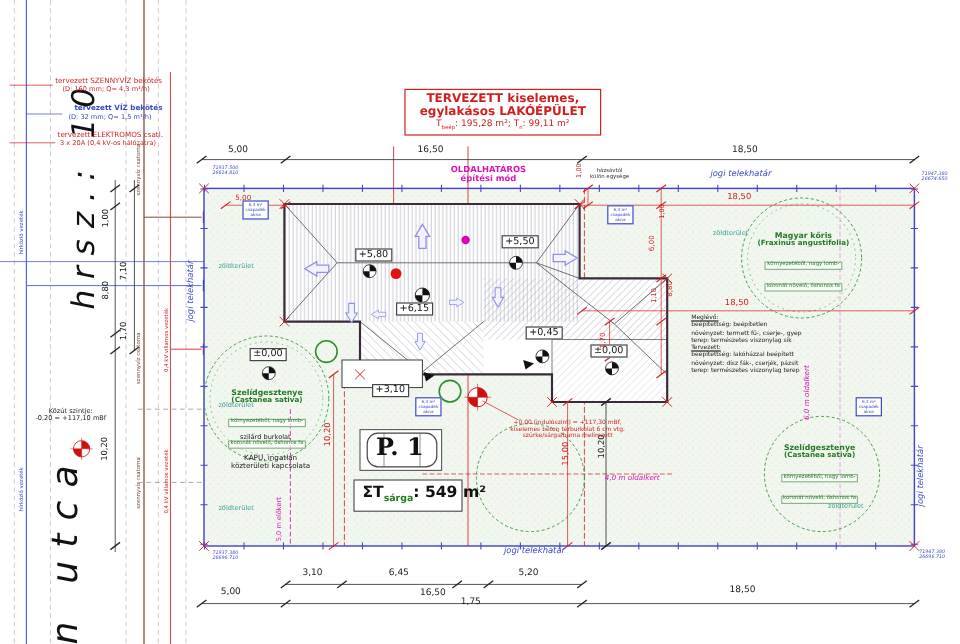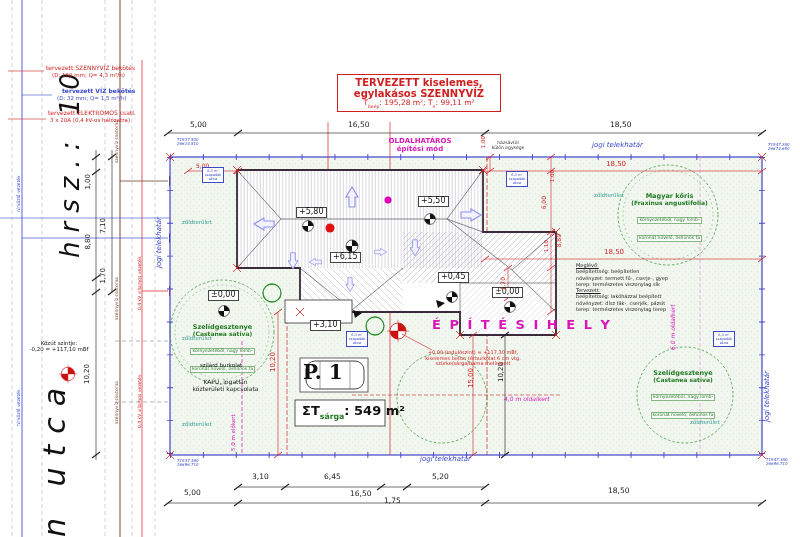--- a/index.html
+++ b/index.html
@@ -228,25 +228,25 @@
 
 <div class="l red f6" style="left:46px;top:65px">tervezett SZENNYVÍZ bekötés</div>
 <div class="l red f55" style="left:52px;top:72px">(D: 160 mm; Q= 4,3 m³/h)</div>
 <div class="l blue f6 b" style="left:62px;top:88px">tervezett VÍZ bekötés</div>
 <div class="l blue f55" style="left:57px;top:95px">(D: 32 mm; Q= 1,5 m³/h)</div>
 <div class="l red f6" style="left:48px;top:110px">tervezett ELEKTROMOS csatl.</div>
 <div class="l red f55" style="left:50px;top:117px">3 x 20A (0,4 kV-os hálózatra)</div>
 
 <div class="l tbox" style="left:337px;top:74px;width:152px">
   <div class="f10 b">TERVEZETT kiselemes,</div>
-  <div class="f10 b">egylakásos SZENNYVÍZ</div>
+  <div class="f10 b">egylakásos LAKÓÉPÜLET</div>
   <div class="f75"><span>T</span><sub>beép</sub><span>: 195,28 m²;  T</span><sub>n</sub><span>: 99,11 m²</span></div>
 </div>
 
-<div class="l mag b f7 ctr" style="left:382px;top:138px;width:76px">
+<div class="l mag b f7 ctr" style="left:369px;top:138px;width:76px">
   <div>OLDALHATÁROS</div>
   <div>építési mód</div>
 </div>
 <div class="l f45 ctr" style="left:486px;top:140px;width:44px;color:#333">
   <div>házsávtól</div>
   <div>külön egysége</div>
 </div>
 
 <div class="l blue i f7" style="left:592px;top:142px">jogi telekhatár</div>
 <div class="l blue i f7 vt" style="left:156px;top:196px;height:72px">jogi telekhatár</div>
@@ -338,42 +338,41 @@
   <div style="text-decoration:underline">Meglévő:</div>
   <div>beépítettség: beépítetlen</div>
   <div>növényzet: termett fű-, cserje-, gyep</div>
   <div>terep: természetes viszonylag sík</div>
   <div style="text-decoration:underline">Tervezett:</div>
   <div>beépítettség: lakóházzal beépített</div>
   <div>növényzet: dísz fák-, cserjék, pázsit</div>
   <div>terep: természetes viszonylag terep</div>
 </div>
 
-<div class="l mag b" style="left:432px;top:318px;font-size:13px;letter-spacing:2px">É P Í T É S I H E L Y</div>
 <div class="l mag f55 vt" style="left:230px;top:396px;height:55px">5,0 m előkert</div>
 <div class="l mag f6 i" style="left:504px;top:396px">4,0 m oldalkert</div>
 <div class="l mag f6 i vt" style="left:670px;top:292px;height:58px">6,0 m oldalkert</div>
 
 <div class="l red f5 ctr" style="left:408px;top:350px;width:130px">
   <div>+0,00 (indulószint) = +117,30 mBf,</div>
   <div>kiselemes beton térburkolat 6 cm vtg.</div>
   <div>szürke/sárga/barna melírozott</div>
 </div>
 
 <div class="l f55" style="left:200px;top:362px">szilárd burkolat</div>
 <div class="l f6 ctr" style="left:178px;top:379px;width:95px">
   <div>KAPU, ingatlan</div>
   <div>közterületi kapcsolata</div>
 </div>
 <div class="l f55 ctr" style="left:14px;top:340px;width:90px">
   <div>Közút szintje:</div>
   <div>-0,20 = +117,10 mBf</div>
 </div>
 
-<div class="l b" style="left:303px;top:361px;width:50px;text-align:left;font-size:20px;font-family:'DejaVu Serif',serif;color:#111">P. 1</div>
+<div class="l b" style="left:303px;top:361px;width:50px;text-align:right;font-size:20px;font-family:'DejaVu Serif',serif;color:#111">P. 1</div>
 <div class="l sigma b" style="left:302px;top:404px;font-size:13px;color:#111"><span>ΣT</span><sub>sárga</sub><span>: 549 m²</span></div>
 
 <div class="l brn f45 vt" style="left:114px;top:95px;height:68px">szennyvíz csatorna</div>
 <div class="l brn f45 vt" style="left:114px;top:252px;height:68px">szennyvíz csatorna</div>
 <div class="l brn f45 vt" style="left:114px;top:356px;height:68px">szennyvíz csatorna</div>
 <div class="l blue f45 vt" style="left:16px;top:150px;height:62px">hírközlő vezeték</div>
 <div class="l blue f45 vt" style="left:16px;top:364px;height:62px">hírközlő vezeték</div>
 <div class="l red f45 vt" style="left:137px;top:230px;height:80px">0,4 kV villamos vezeték</div>
 <div class="l red f45 vt" style="left:137px;top:348px;height:80px">0,4 kV villamos vezeték</div>
 

